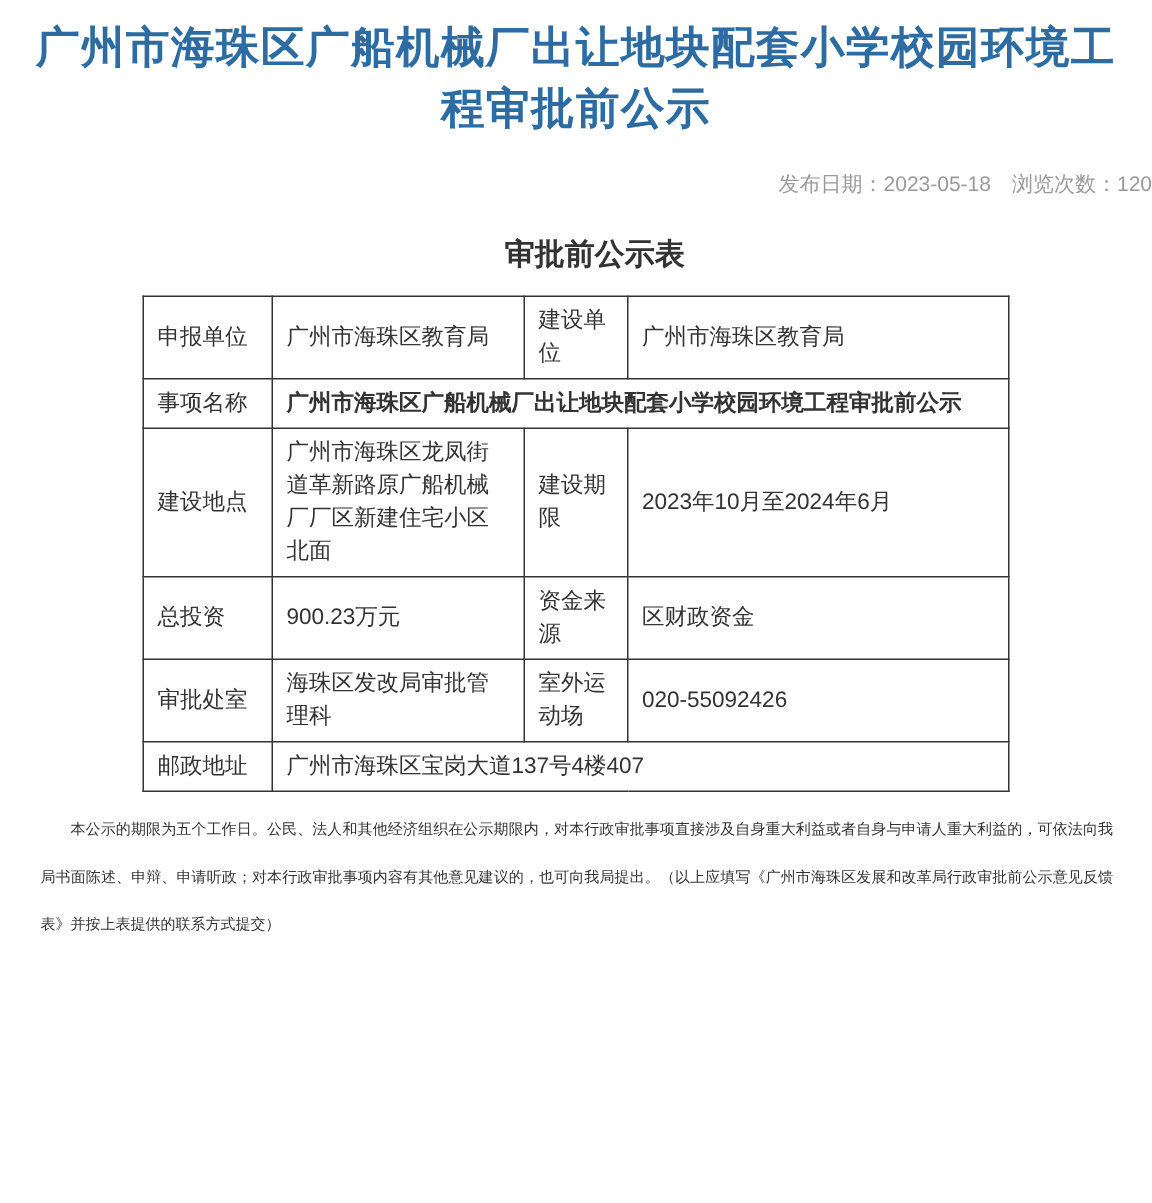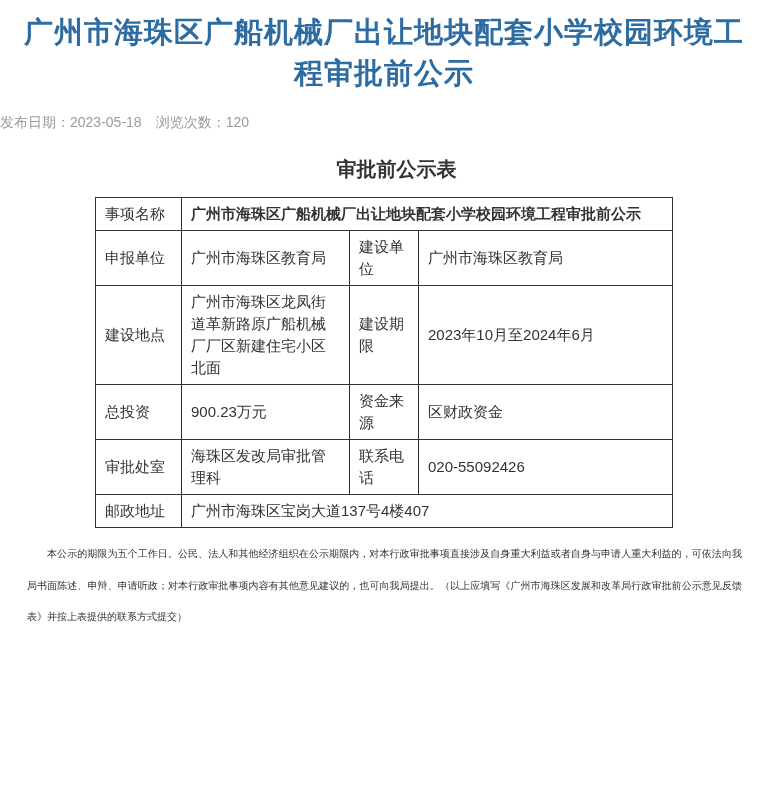--- a/index.html
+++ b/index.html
@@ -19,21 +19,21 @@
     text-align: center;
     color: #2d6ca2;
     font-size: 29px;
     font-weight: bold;
     line-height: 1.42;
     letter-spacing: 1px;
   }
 
   .meta-line {
     margin-top: 20px;
-    text-align: left;
+    text-align: right;
     font-size: 14px;
     color: #9a9a9a;
   }
   .meta-line .meta-val { margin-right: 14px; }
 
   .table-title {
     margin-top: 24px;
     text-align: center;
     font-size: 20px;
     font-weight: bold;
@@ -83,45 +83,45 @@
 
   <table class="notice-table">
     <colgroup>
       <col style="width:86px">
       <col style="width:168px">
       <col style="width:69px">
       <col style="width:254px">
     </colgroup>
     <tbody>
       <tr>
-        <td class="lbl">事项名称</td>
-        <td class="val-bold" colspan="3">广州市海珠区广船机械厂出让地块配套小学校园环境工程审批前公示</td>
-      </tr>
-      <tr>
         <td class="lbl">申报单位</td>
         <td>广州市海珠区教育局</td>
         <td class="lbl">建设单位</td>
         <td>广州市海珠区教育局</td>
+      </tr>
+      <tr>
+        <td class="lbl">事项名称</td>
+        <td class="val-bold" colspan="3">广州市海珠区广船机械厂出让地块配套小学校园环境工程审批前公示</td>
       </tr>
       <tr>
         <td class="lbl">建设地点</td>
         <td>广州市海珠区龙凤街道革新路原广船机械厂厂区新建住宅小区北面</td>
         <td class="lbl">建设期限</td>
         <td>2023年10月至2024年6月</td>
       </tr>
       <tr>
         <td class="lbl">总投资</td>
         <td>900.23万元</td>
         <td class="lbl">资金来源</td>
         <td>区财政资金</td>
       </tr>
       <tr>
         <td class="lbl">审批处室</td>
         <td>海珠区发改局审批管理科</td>
-        <td class="lbl">联系电话</td>
+        <td class="lbl">室外运动场</td>
         <td>020-55092426</td>
       </tr>
       <tr>
         <td class="lbl">邮政地址</td>
         <td colspan="3">广州市海珠区宝岗大道137号4楼407</td>
       </tr>
     </tbody>
   </table>
 
   <p class="paragraph">本公示的期限为五个工作日。公民、法人和其他经济组织在公示期限内，对本行政审批事项直接涉及自身重大利益或者自身与申请人重大利益的，可依法向我局书面陈述、申辩、申请听政；对本行政审批事项内容有其他意见建议的，也可向我局提出。（以上应填写《广州市海珠区发展和改革局行政审批前公示意见反馈表》并按上表提供的联系方式提交）</p>

